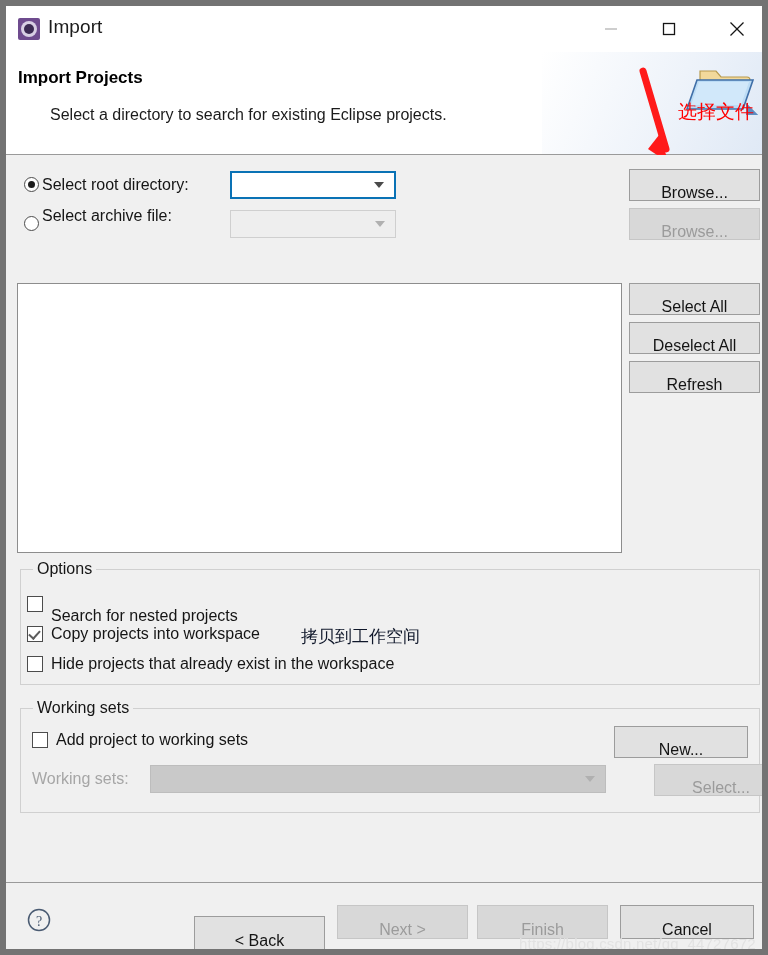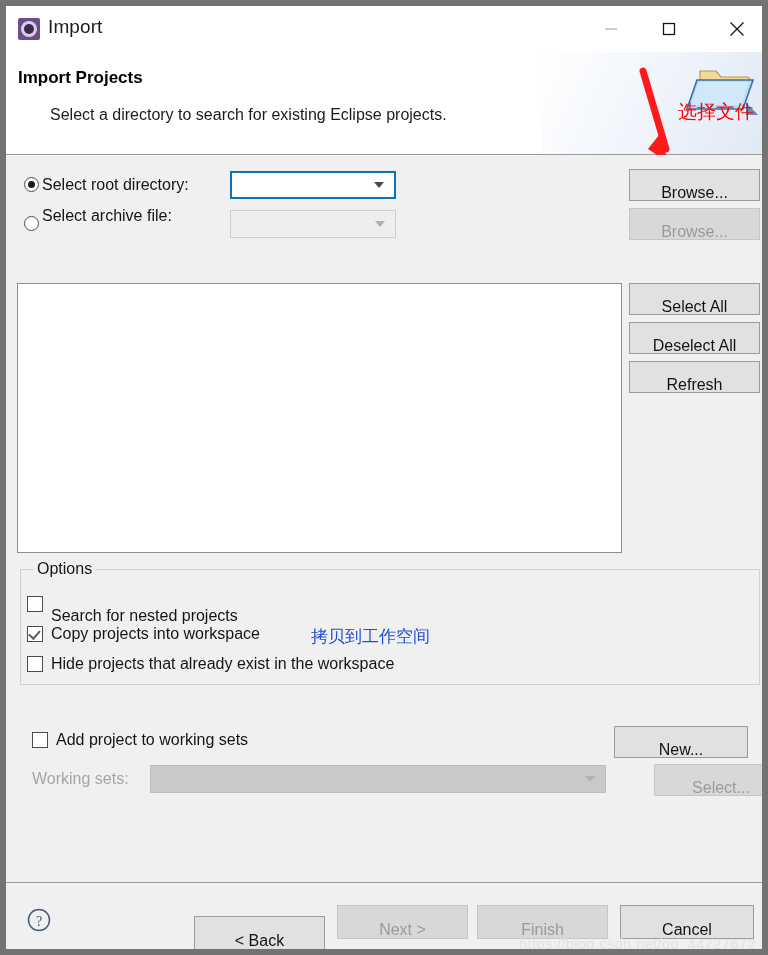--- a/index.html
+++ b/index.html
@@ -230,23 +230,23 @@
   .cb-label {
     position: absolute;
     font-size: 16px;
     color: #151515;
     white-space: nowrap;
   }
   .cb-label.disabled { color: #a6a6a6; }
 
   #annot-copy-ws {
     position: absolute;
-    left: 305px; top: 619px;
+    left: 295px; top: 619px;
     font-size: 17px;
-    color: #1d4ed8;
+    color: #0f172a;
     white-space: nowrap;
   }
 
   
   #footer {
     position: absolute;
     left: 0; top: 876px;
     width: 766px;
     height: 77px;
     background: #f0f0f0;
@@ -345,20 +345,23 @@
     </div>
     <div class="checkbox" style="left:21px; top:441px;"></div>
     <div class="cb-label" style="left:45px; top:440px;margin-top:12px;">Search for nested projects</div>
 
     <div class="checkbox checked" style="left:21px; top:471px;"></div>
     <div class="cb-label" style="left:45px; top:470px;">Copy projects into workspace</div>
 
     <div class="checkbox" style="left:21px; top:501px;"></div>
     <div class="cb-label" style="left:45px; top:500px;">Hide projects that already exist in the workspace</div>
 
+    <div class="groupbox" style="left:14px; top:553px; width:740px; height:105px;">
+      <span class="group-title">Working sets</span>
+    </div>
     <div class="checkbox" style="left:26px; top:577px;"></div>
     <div class="cb-label" style="left:50px; top:576px;">Add project to working sets</div>
     <button class="btn" style="left:608px; top:571px; width:134px;">New...</button>
 
     <div class="cb-label disabled" style="left:26px; top:615px;">Working sets:</div>
     <div class="combo disabled" style="left:144px; top:610px; width:456px; background:#c9c9c9; border-color:#bdbdbd;">
       <span class="arrow"></span>
     </div>
     <button class="btn disabled" style="left:608px; top:609px; width:134px;margin-left:40px;">Select...</button>
   </div>

